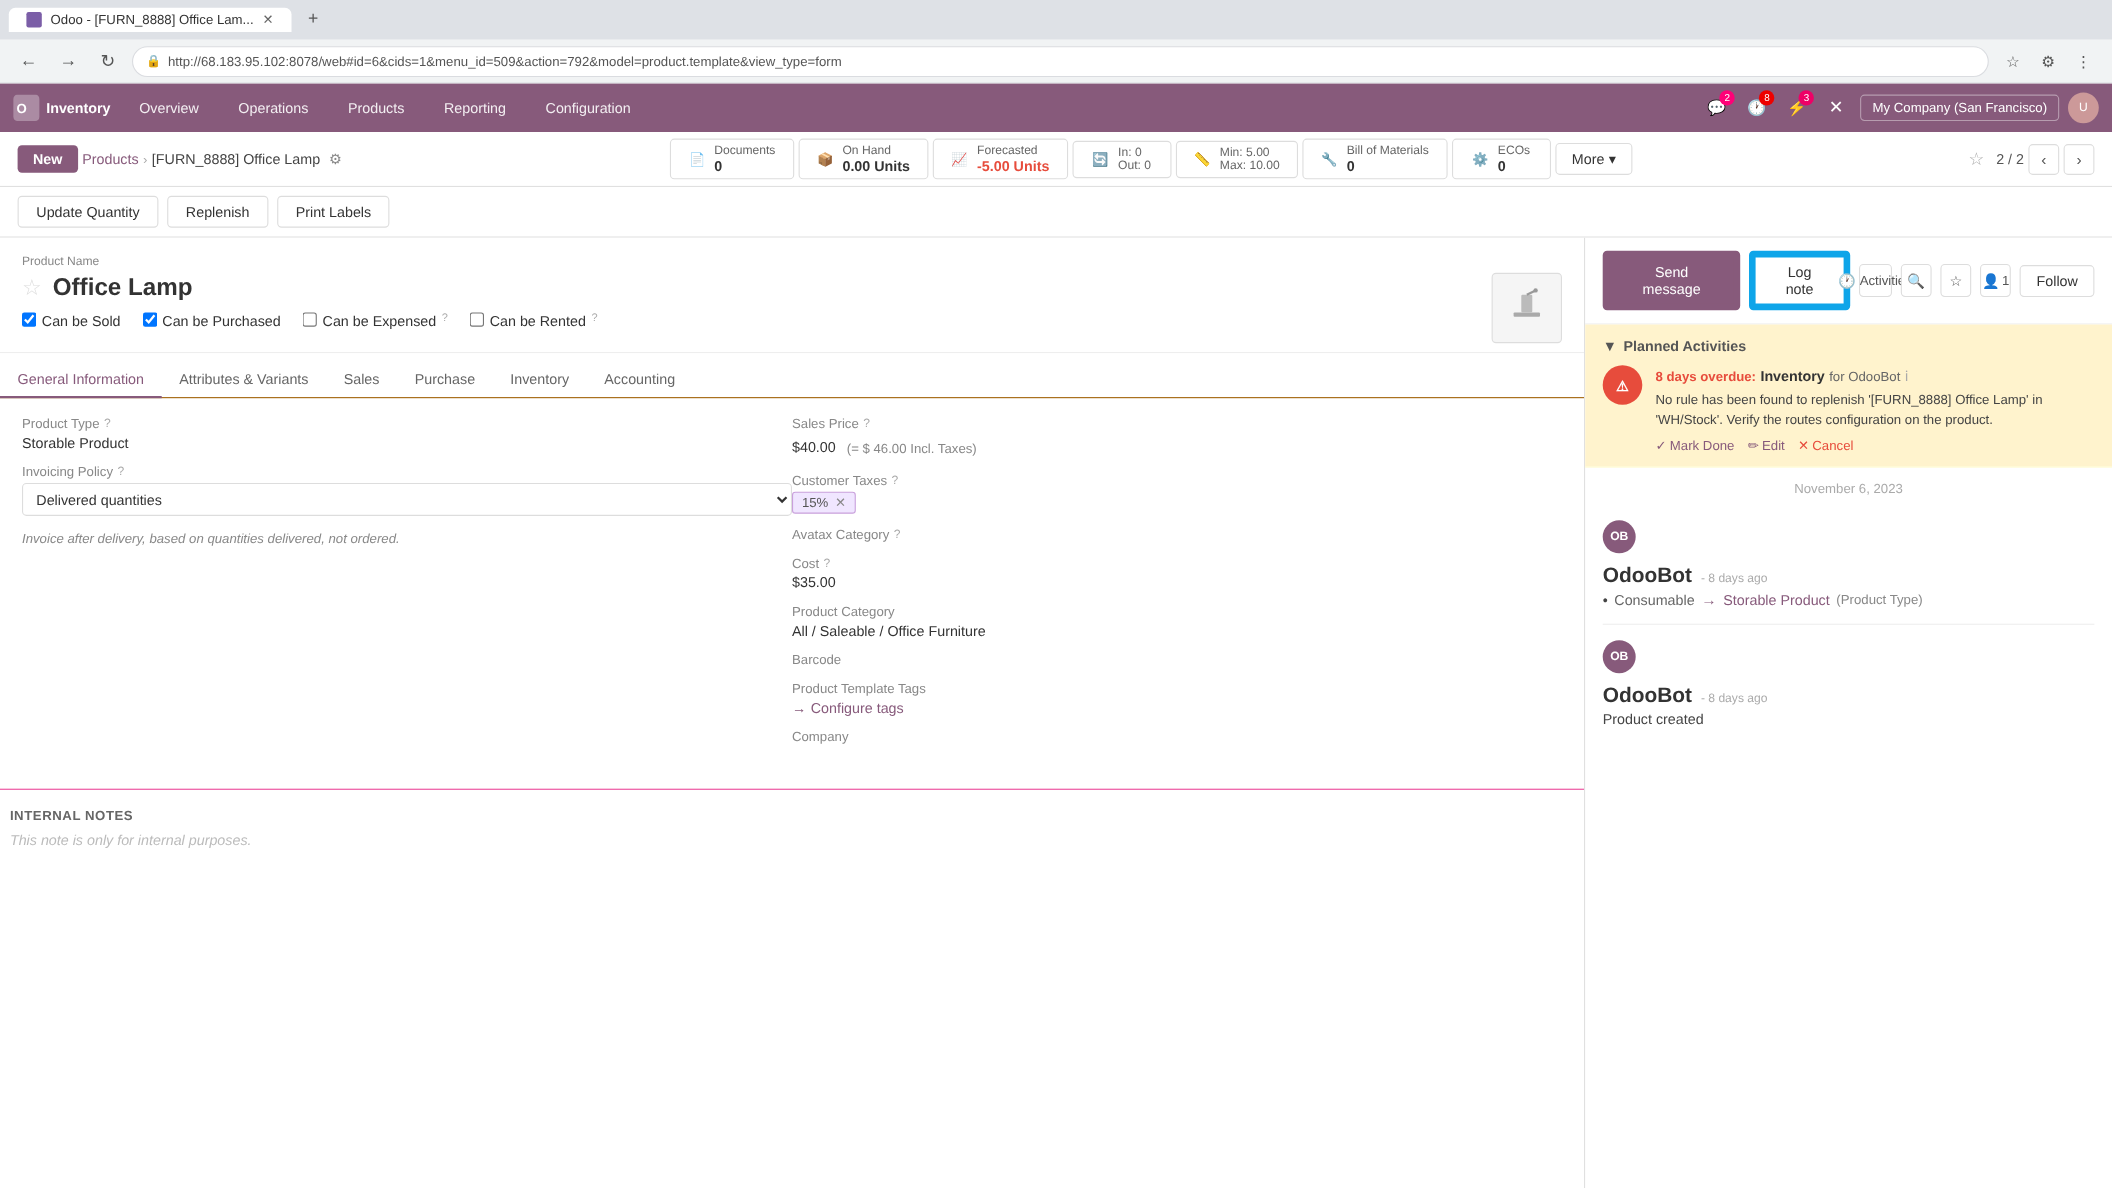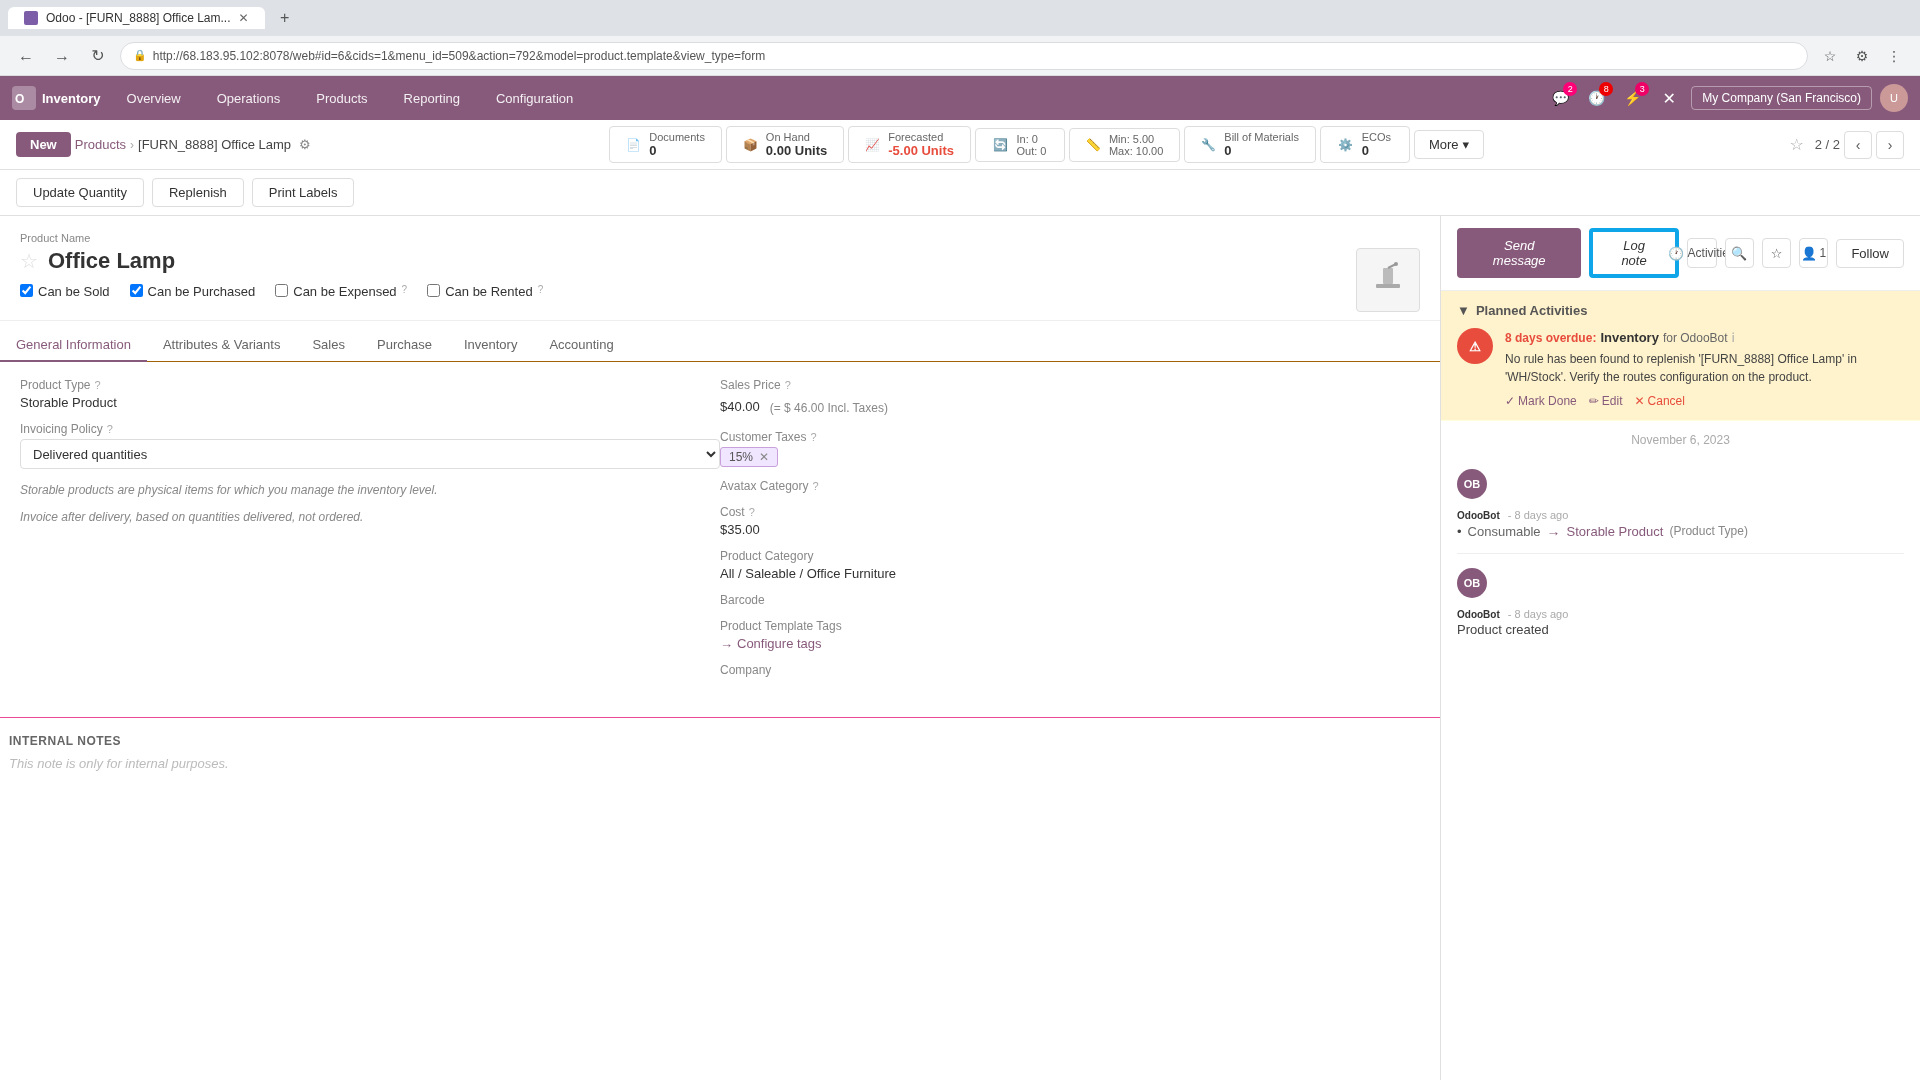--- a/index.html
+++ b/index.html
@@ -94,21 +94,21 @@
     .tag-remove { cursor: pointer; color: #888; font-size: 12px; margin-left: 2px; }
 
     .configure-link { color: #875a7b; font-size: 13px; cursor: pointer; display: flex; align-items: center; gap: 4px; }
 
     .internal-notes { padding: 16px 9px; border-top: 1px solid #ec4899; }
     .internal-notes-label { font-size: 12px; font-weight: 700; color: #666; letter-spacing: 0.5px; text-transform: uppercase; margin-bottom: 8px; }
     .notes-placeholder { font-size: 13px; color: #bbb; font-style: italic; }
 
     
     .chat-header { padding: 12px 16px; border-bottom: 1px solid #eee; display: flex; align-items: center; gap: 8px; }
-    .chat-action-btn { padding: 6px 16px; border-radius: 4px; font-size: 13px; cursor: pointer; border: 4px solid #0ea5e9; background: white; color: #333; font-style: italic; }
+    .chat-action-btn { padding: 6px 16px; border-radius: 4px; font-size: 13px; cursor: pointer; border: 6px solid #0ea5e9; background: white; color: #333; }
     .chat-action-btn.primary { background: #875a7b; color: white; border-color: #875a7b; }
     .chat-icon-btn { width: 30px; height: 30px; border: 1px solid #ddd; border-radius: 4px; display: flex; align-items: center; justify-content: center; cursor: pointer; background: white; color: #555; font-size: 13px; }
     .chat-follow-btn { margin-left: auto; padding: 6px 14px; border: 1px solid #ddd; border-radius: 4px; background: white; font-size: 13px; cursor: pointer; color: #333; }
 
     .planned-activities { padding: 12px 16px; background: #fff3cd; border-bottom: 1px solid #ffd; }
     .planned-title { font-size: 13px; font-weight: 600; color: #555; display: flex; align-items: center; gap: 6px; margin-bottom: 10px; }
 
     .activity-item { display: flex; gap: 12px; }
     .activity-avatar { width: 36px; height: 36px; border-radius: 50%; background: #e74c3c; display: flex; align-items: center; justify-content: center; color: white; font-size: 13px; font-weight: 600; flex-shrink: 0; overflow: hidden; }
     .activity-avatar.red { background: #e74c3c; }
@@ -121,21 +121,21 @@
     .activity-action-link { font-size: 12px; color: #875a7b; cursor: pointer; display: flex; align-items: center; gap: 3px; }
     .activity-action-cancel { color: #e74c3c; }
 
     
     .chat-date-separator { text-align: center; font-size: 12px; color: #aaa; padding: 12px 0; }
     .chat-message { display: flex; gap: 10px; padding: 10px 16px; flex-direction: column; }
     .chat-avatar { width: 32px; height: 32px; border-radius: 50%; background: #875a7b; display: flex; align-items: center; justify-content: center; color: white; font-size: 11px; font-weight: 600; flex-shrink: 0; }
     .chat-avatar.small { width: 30px; height: 30px; }
     .chat-msg-body { flex: 1; }
     .chat-msg-header { display: flex; align-items: baseline; gap: 8px; margin-bottom: 2px; }
-    .chat-msg-name { font-weight: 600; font-size: 10px; color: #333; }
+    .chat-msg-name { font-weight: 600; font-size: 19px; color: #333; }
     .chat-msg-time { font-size: 11px; color: #aaa; }
     .chat-bullet { display: flex; align-items: center; gap: 6px; font-size: 13px; color: #444; margin-top: 2px; }
     .chat-bullet .arrow { color: #875a7b; font-size: 14px; }
     .chat-bullet .old-val { color: #666; }
     .chat-bullet .new-val { color: #875a7b; font-weight: 500; }
     .product-created { font-size: 13px; color: #444; margin-top: 2px; }
 
     .divider { height: 1px; background: #eee; margin: 4px 16px; }
   </style>
 </head>
@@ -348,21 +348,20 @@
               </div>
               <div class="field-value">Storable Product</div>
             </div>
             <div class="field-group">
               <div class="field-label">
                 <span>Invoicing Policy</span>
                 <span class="field-help">?</span>
               </div>
               <select class="field-select"><option>Delivered quantities</option></select>
             </div>
-            <div class="field-text-muted">Storable products are physical items for which you manage the inventory level.</div>
             <div class="field-text-muted" style="margin-top:8px;">Invoice after delivery, based on quantities delivered, not ordered.</div>
           </div>
 
           <div class="form-col">
             <div class="field-group">
               <div class="field-label">
                 <span>Sales Price</span>
                 <span class="field-help">?</span>
               </div>
               <div style="display:flex; align-items:center; gap:10px;">

